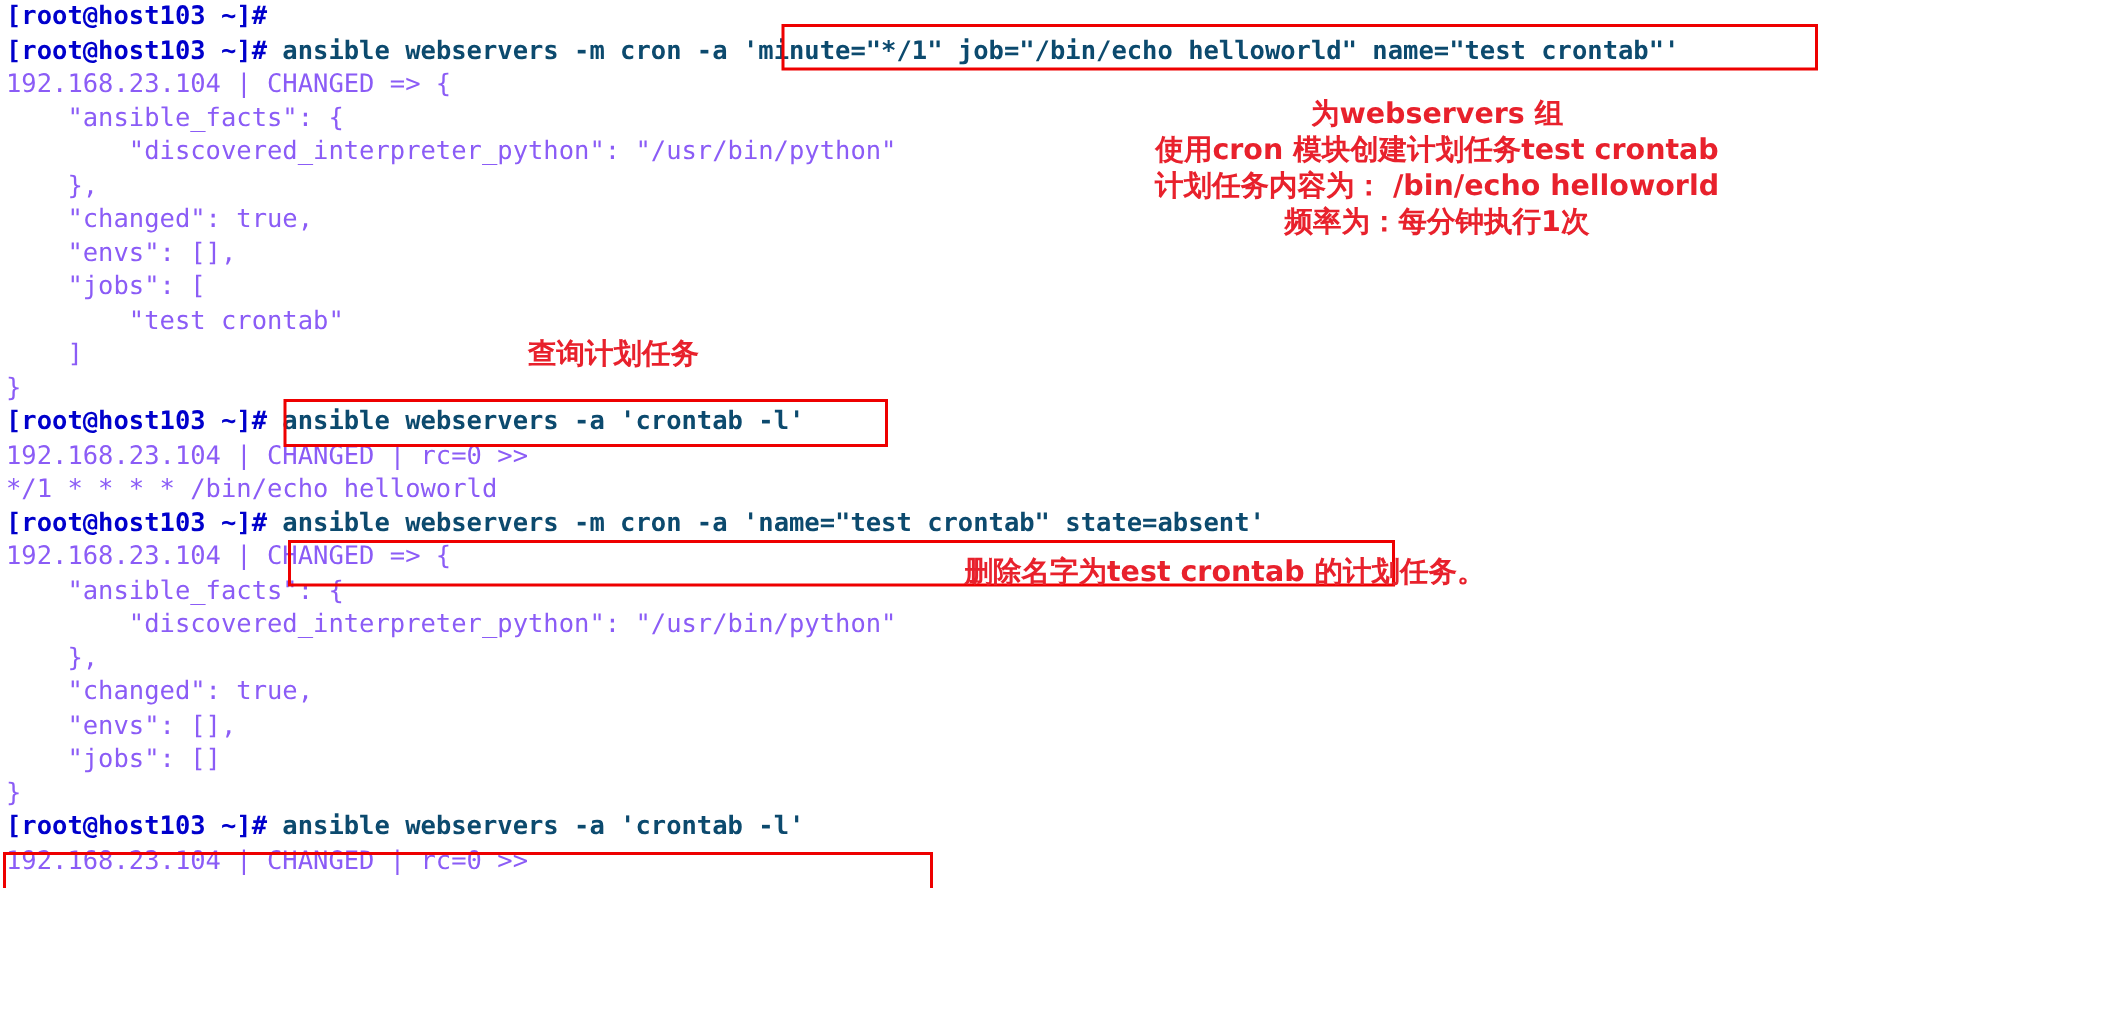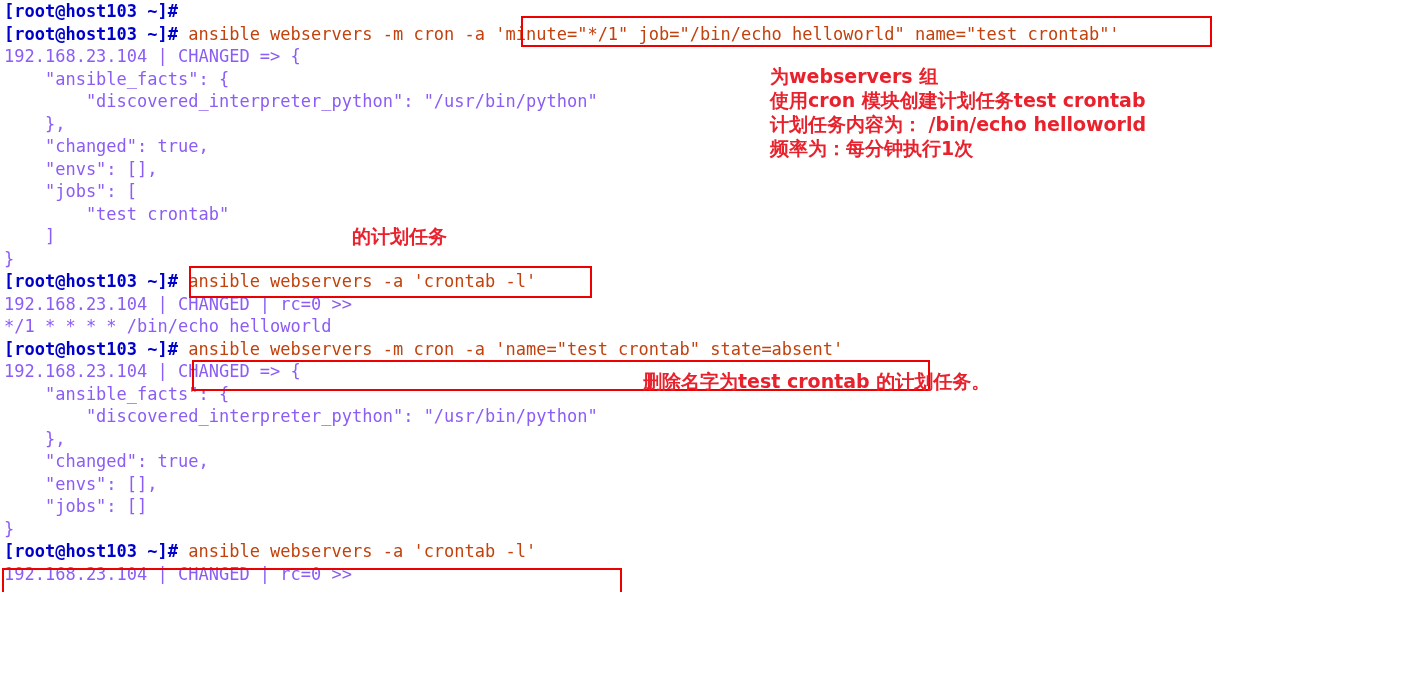--- a/index.html
+++ b/index.html
@@ -26,22 +26,22 @@
     line-height: 22.5px;
     font-size: 17px;
     white-space: pre;
     letter-spacing: 0px;
   }
   .prompt {
     color: #0000cc;
     font-weight: bold;
   }
   .cmd {
-    color: #c2410c;
-    font-weight: normal;
+    color: #0c4a6e;
+    font-weight: bold;
   }
   .out {
     color: #8b5cf6;
   }
   .cursor {
     display: inline-block;
     width: 11px;
     height: 17px;
     background: #00dd00;
     vertical-align: -3px;
@@ -113,22 +113,22 @@
   </div>
 
   <div class="redbox" style="left:521px; top:16px; width:691px; height:31px;"></div>
 
   <div class="redbox" style="left:189px; top:266px; width:403px; height:32px;"></div>
 
   <div class="redbox" style="left:192px; top:360px; width:738px; height:31px;"></div>
 
   <div class="redbox" style="left:2px; top:568px; width:620px; height:70px;"></div>
 
-  <div class="anno anno-block" style="left:770px; top:64px;">为webservers 组
+  <div class="anno anno-block" style="left:770px; top:64px;text-align:center;">为webservers 组
 使用cron 模块创建计划任务test crontab
 计划任务内容为： /bin/echo helloworld
 频率为：每分钟执行1次</div>
 
-  <div class="anno" style="left:352px; top:224px;">的计划任务</div>
+  <div class="anno" style="left:352px; top:224px;">查询计划任务</div>
 
   <div class="anno" style="left:643px; top:325px;margin-top:44px;">删除名字为test crontab 的计划任务。</div>
 
 </div>
 
 </body></html>

